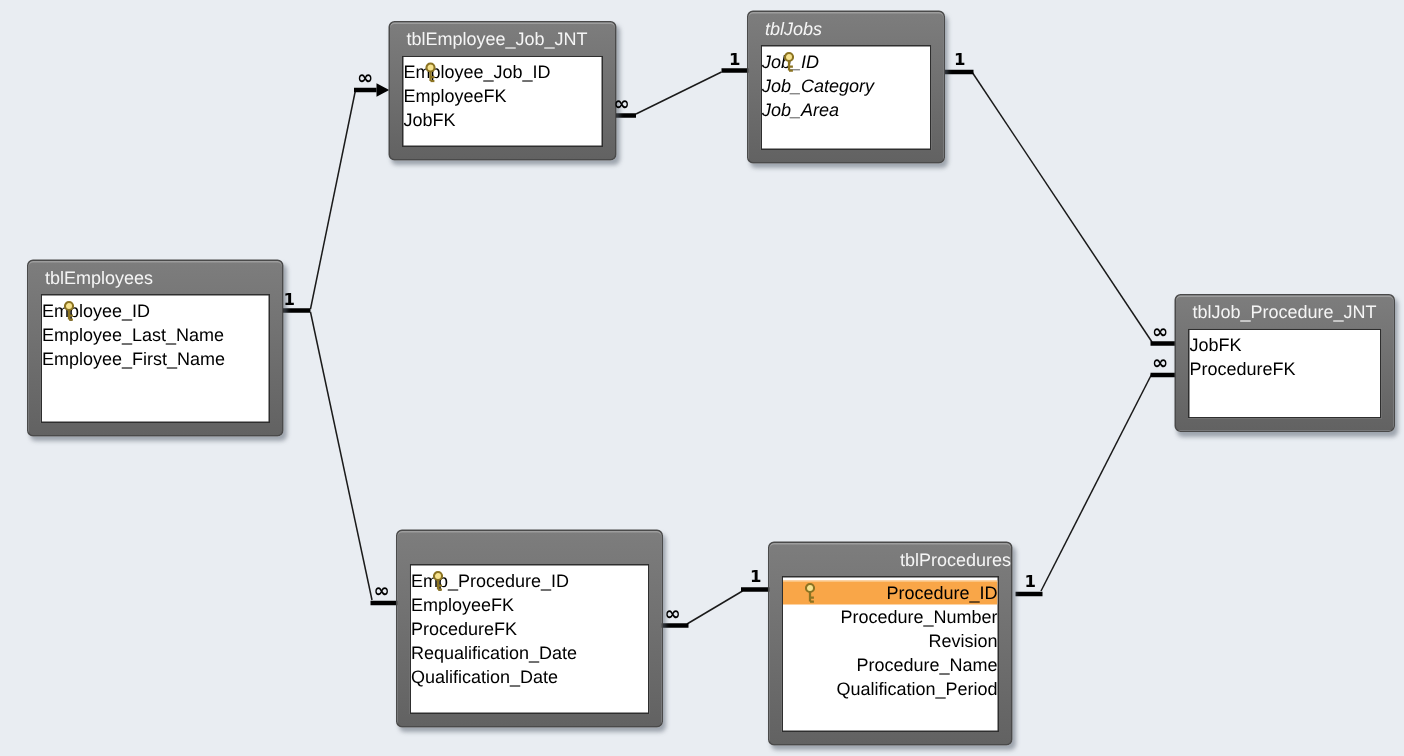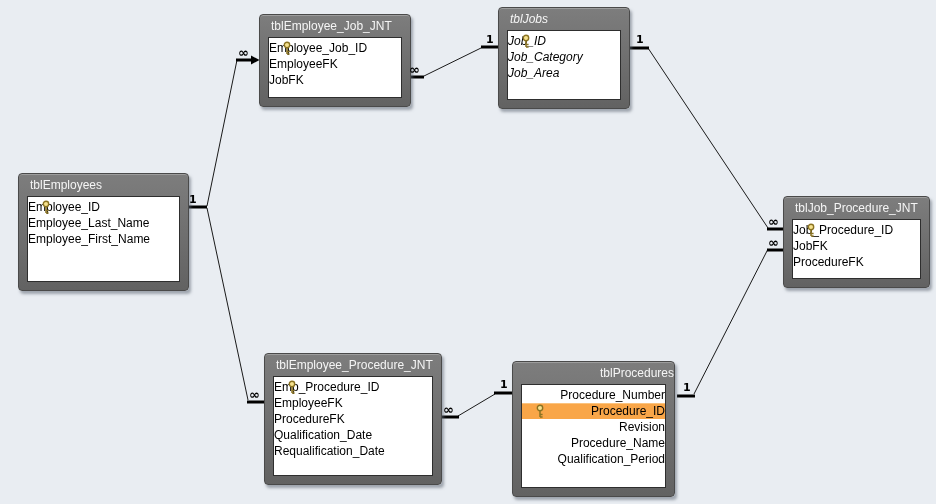--- a/index.html
+++ b/index.html
@@ -142,59 +142,51 @@
         <span data-interactable="false">Job_ID</span>
       </div>
       <div class="field-row" data-interactable="true"><span data-interactable="false">Job_Category</span></div>
       <div class="field-row" data-interactable="true"><span data-interactable="false">Job_Area</span></div>
     </div>
   </div>
 
   <div class="table t4" data-interactable="true">
     <div class="table-title" data-interactable="true">tblJob_Procedure_JNT</div>
     <div class="table-body" data-interactable="false">
-      <div class="field-row" data-interactable="true">
-        <svg class="key-icon" viewBox="0 0 12 14" data-interactable="false">
-          <circle cx="6" cy="4" r="2.7" fill="#F6E28E" stroke="#8B7322" stroke-width="1.4"></circle>
-          <path d="M6 6.6 V13 M6 10.4 H8.6 M6 13 H8.6" fill="none" stroke="#8B7322" stroke-width="1.5"></path>
-        </svg>
-        <span data-interactable="false">Job_Procedure_ID</span>
-      </div>
       <div class="field-row" data-interactable="true"><span data-interactable="false">JobFK</span></div>
       <div class="field-row" data-interactable="true"><span data-interactable="false">ProcedureFK</span></div>
     </div>
   </div>
 
   <div class="table t5" data-interactable="true">
-    <div class="table-title" data-interactable="true">tblEmployee_Procedure_JNT</div>
     <div class="table-body" data-interactable="false">
       <div class="field-row" data-interactable="true">
         <svg class="key-icon" viewBox="0 0 12 14" data-interactable="false">
           <circle cx="6" cy="4" r="2.7" fill="#F6E28E" stroke="#8B7322" stroke-width="1.4"></circle>
           <path d="M6 6.6 V13 M6 10.4 H8.6 M6 13 H8.6" fill="none" stroke="#8B7322" stroke-width="1.5"></path>
         </svg>
         <span data-interactable="false">Emp_Procedure_ID</span>
       </div>
       <div class="field-row" data-interactable="true"><span data-interactable="false">EmployeeFK</span></div>
       <div class="field-row" data-interactable="true"><span data-interactable="false">ProcedureFK</span></div>
+      <div class="field-row" data-interactable="true"><span data-interactable="false">Requalification_Date</span></div>
       <div class="field-row" data-interactable="true"><span data-interactable="false">Qualification_Date</span></div>
-      <div class="field-row" data-interactable="true"><span data-interactable="false">Requalification_Date</span></div>
     </div>
   </div>
 
   <div class="table t6" data-interactable="true">
     <div class="table-title" data-interactable="true">tblProcedures</div>
     <div class="table-body" data-interactable="false">
-      <div class="field-row" data-interactable="true"><span data-interactable="false">Procedure_Number</span></div>
       <div class="field-row highlighted" data-interactable="true">
         <svg class="key-icon" viewBox="0 0 12 14" data-interactable="false">
           <circle cx="6" cy="4" r="2.7" fill="#F6E28E" stroke="#8B7322" stroke-width="1.4"></circle>
           <path d="M6 6.6 V13 M6 10.4 H8.6 M6 13 H8.6" fill="none" stroke="#8B7322" stroke-width="1.5"></path>
         </svg>
         <span data-interactable="false">Procedure_ID</span>
       </div>
+      <div class="field-row" data-interactable="true"><span data-interactable="false">Procedure_Number</span></div>
       <div class="field-row" data-interactable="true"><span data-interactable="false">Revision</span></div>
       <div class="field-row" data-interactable="true"><span data-interactable="false">Procedure_Name</span></div>
       <div class="field-row" data-interactable="true"><span data-interactable="false">Qualification_Period</span></div>
     </div>
   </div>
 
 </div>
 
 </body></html>

